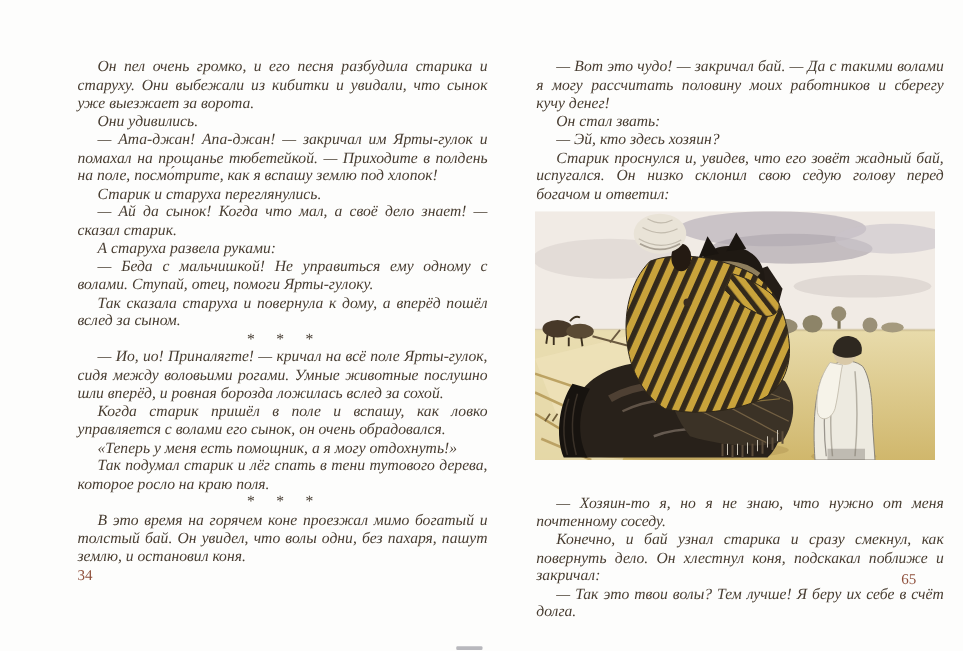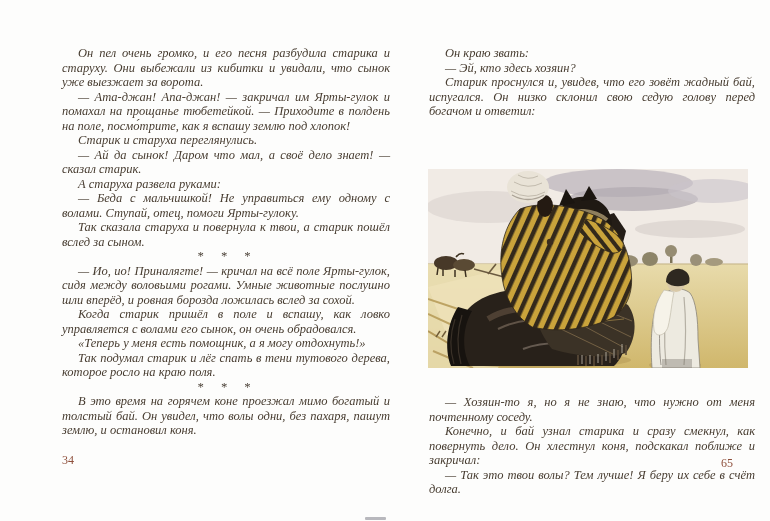--- a/index.html
+++ b/index.html
@@ -47,37 +47,39 @@
     width:21px;height:3px;
     background:#b8b8bd;
     border-radius:1px;
   }
 </style>
 </head>
 <body>
 
 <div id="left-col" class="textcol">
   <p class="p">Он пел очень громко, и его песня разбудила старика и старуху. Они выбежали из кибитки и увидали, что сынок уже выезжает за ворота.</p>
+  <p class="p">Они удивились.</p>
   <p class="p">— Ата-джан! Апа-джан! — закричал им Ярты-гулок и помахал на прощанье тюбетейкой. — Приходите в полдень на поле, посмо́трите, как я вспашу землю под хлопок!</p>
   <p class="p">Старик и старуха переглянулись.</p>
-  <p class="p">— Ай да сынок! Даром что мал, а своё дело знает! — сказал старик.</p>
+  <p class="p">— Ай да сынок! Когда что мал, а своё дело знает! — сказал старик.</p>
   <p class="p">А старуха развела руками:</p>
   <p class="p">— Беда с мальчишкой! Не управиться ему одному с волами. Ступай, отец, помоги Ярты-гулоку.</p>
-  <p class="p">Так сказала старуха и повернула к твои, а старик пошёл вслед за сыном.</p>
+  <p class="p">Так сказала старуха и повернула к дому, а вперёд пошёл вслед за сыном.</p>
   <p class="p sep">* * *</p>
   <p class="p">— Ио, ио! Приналягте! — кричал на всё поле Ярты-гулок, сидя между воловьими рогами. Умные животные послушно шли вперёд, и ровная борозда ложилась вслед за сохой.</p>
   <p class="p">Когда старик пришёл в поле и вспашу, как ловко управляется с волами его сынок, он очень обрадовался.</p>
   <p class="p">«Теперь у меня есть помощник, а я могу отдохнуть!»</p>
   <p class="p">Так подумал старик и лёг спать в тени тутового дерева, которое росло на краю поля.</p>
   <p class="p sep">* * *</p>
   <p class="p">В это время на горячем коне проезжал мимо богатый и толстый бай. Он увидел, что волы одни, без пахаря, пашут землю, и остановил коня.</p>
 </div>
 
 <div id="right-col-top" class="textcol">
-  <p class="p">Он краю звать:</p>
+  <p class="p">— Вот это чудо! — закричал бай. — Да с такими волами я могу рассчитать половину моих работников и сберегу кучу денег!</p>
+  <p class="p">Он стал звать:</p>
   <p class="p">— Эй, кто здесь хозяин?</p>
   <p class="p">Старик проснулся и, увидев, что его зовёт жадный бай, испугался. Он низко склонил свою седую голову перед богачом и ответил:</p>
 </div>
 
 <svg id="illustration" viewBox="0 0 320 199" xmlns="http://www.w3.org/2000/svg">
   <defs>
     <linearGradient id="groundGrad" x1="0" y1="0" x2="0" y2="1">
       <stop offset="0" stop-color="#e8dbab"></stop>
       <stop offset="1" stop-color="#d0b76c"></stop>
     </linearGradient>

